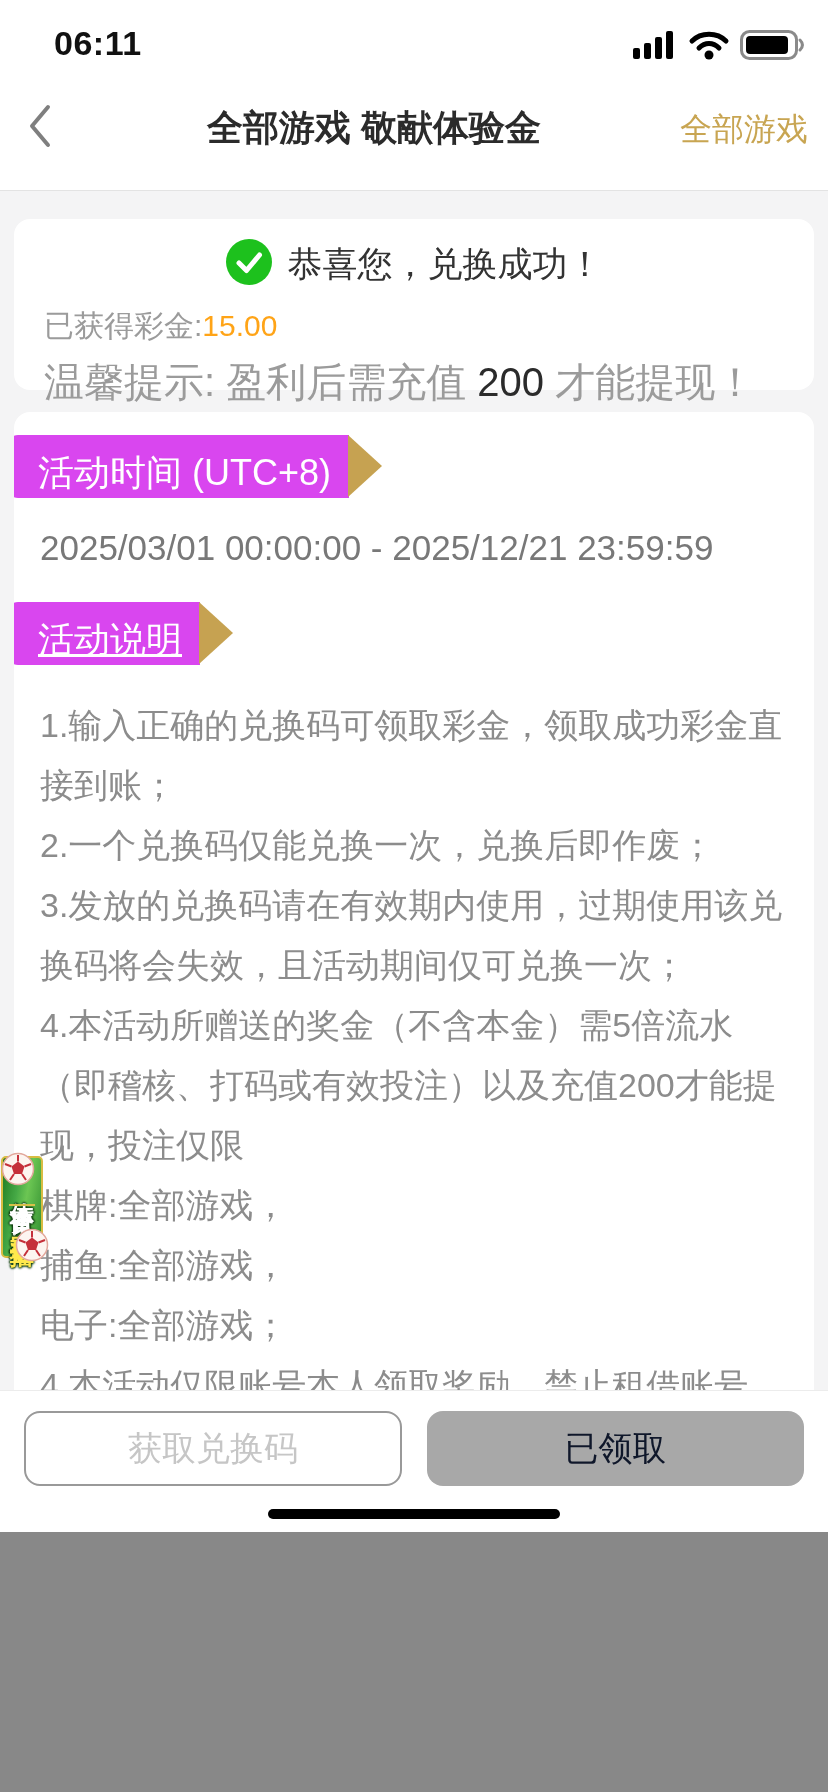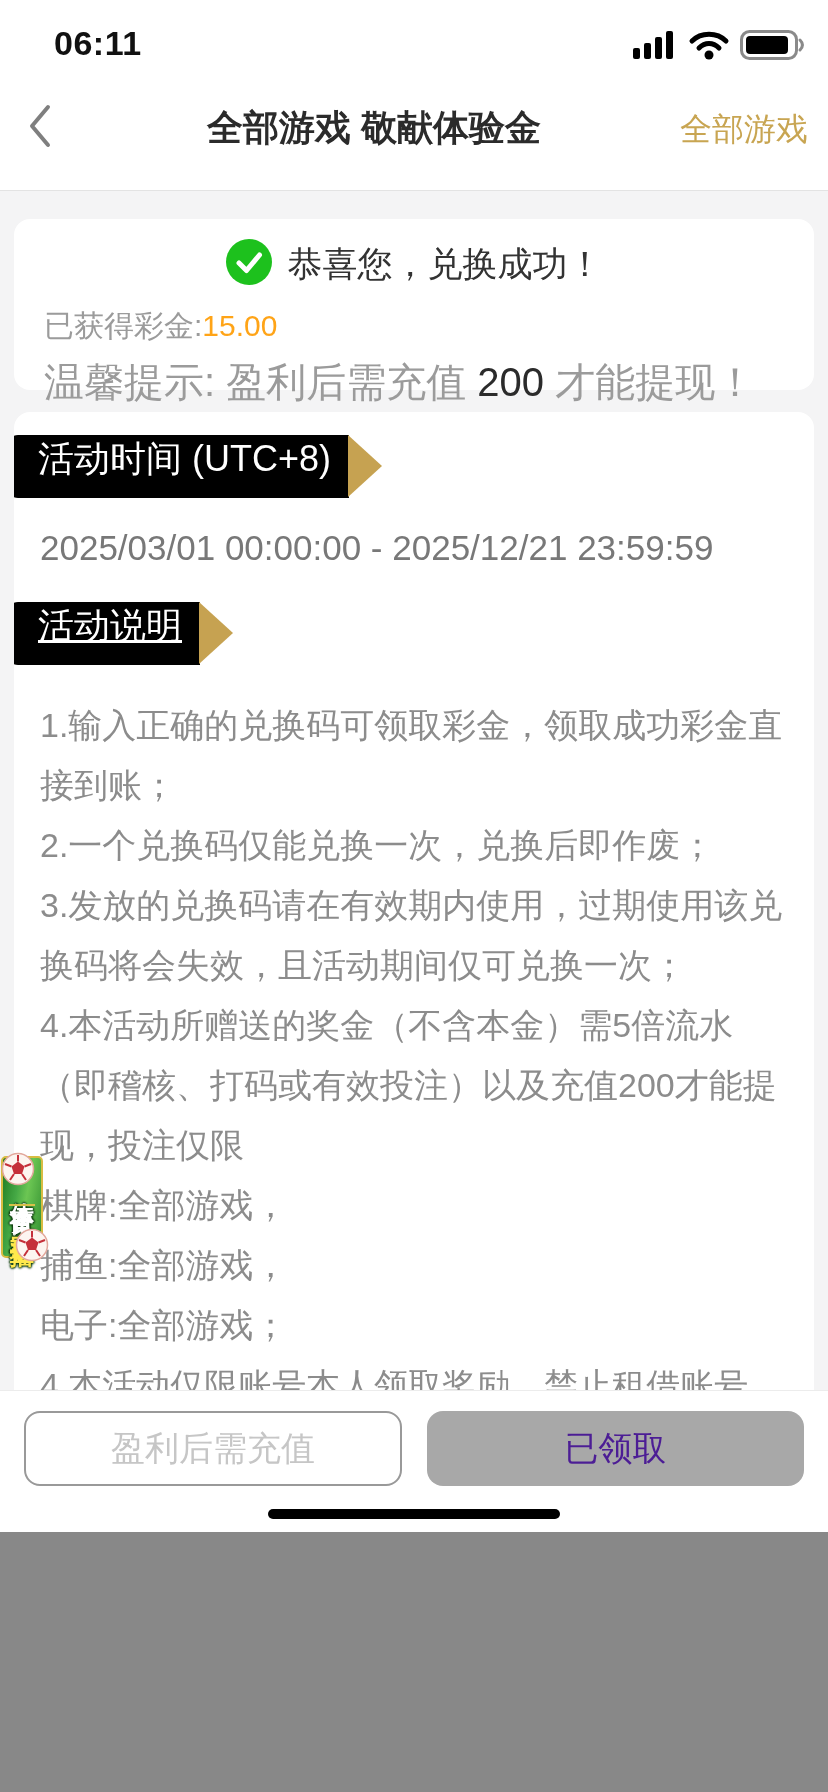--- a/index.html
+++ b/index.html
@@ -21,21 +21,21 @@
   .card1{position:absolute;left:14px;top:219px;width:800px;height:171px;background:#fff;border-radius:16px;}
   .successrow{display:flex;align-items:center;justify-content:center;margin-top:20px;gap:16px;}
   .successtext{font-size:35px;color:#333;text-align:center;}
   .bonusline{margin:17px 0 0 30px;font-size:30px;color:#9b9b9b;}
   .bonusvalue{color:#ffa417;}
   .hintline{margin:8px 0 0 30px;font-size:40px;color:#9b9b9b;}
   .hintamount{color:#2b2b2b;}
   
   .card2{position:absolute;left:14px;top:412px;width:800px;height:1250px;background:#fff;border-radius:16px;padding:0;overflow:hidden;}
   .card2-inner{padding:0 26px;}
-  .ribbon{position:relative;display:inline-flex;align-items:flex-start;height:63px;background:#000000;color:#fff;
+  .ribbon{position:relative;display:inline-flex;align-items:flex-end;height:63px;background:#d946ef;color:#fff;
           font-size:36px;border-radius:10px 0 0 10px;padding:0 18px 0 30px;margin-left:-32px;margin-top:23px;}
   .ribbon::after{content:"";position:absolute;right:-33px;top:0;width:0;height:0;
           border-top:31.5px solid transparent;border-bottom:31.5px solid transparent;border-left:34px solid #c6a251;}
   .ribbon2{margin-top:34px;text-decoration:underline;}
   .daterange{margin-top:30px;font-size:35px;color:#787878;}
   .rules{margin-top:30px;font-size:34px;line-height:60px;color:#8c8c8c;}
   .rules p{margin:0;white-space:pre-line;}
   
   .floatwidget{position:absolute;left:1px;top:1156px;width:42px;z-index:6;cursor:pointer;}
   .fw-panel{position:relative;width:38px;border:2px solid #d8bc42;border-radius:5px;
@@ -45,21 +45,21 @@
            color:#fff;text-shadow:0 1px 2px #144214,0 -1px 2px #144214,1px 0 2px #144214,-1px 0 2px #144214;}
   .fw-text.yellow{color:#ffe94c;}
   .fw-divider{width:26px;height:0;border-top:2px solid #d8c04a;margin:8px 0;}
   .fw-ball-top{position:absolute;left:-2px;top:-6px;}
   .fw-ball-bottom{position:absolute;right:-8px;bottom:-10px;}
   
   .footer{position:absolute;left:0;right:0;bottom:0;height:141px;background:#fff;border-top:1px solid #ececec;z-index:10;}
   .btn{position:absolute;top:20px;height:75px;border-radius:16px;display:flex;align-items:center;justify-content:center;
        font-size:34px;box-sizing:border-box;cursor:pointer;}
   .btn-outline{left:24px;width:378px;background:#fff;border:2px solid #999;color:#c6c6c6;}
-  .btn-filled{left:427px;width:377px;background:#a8a8a8;color:#4c1d95;border:none;}
+  .btn-filled{left:427px;width:377px;background:#a8a8a8;color:#0f172a;border:none;}
   .homebar{position:absolute;left:268px;bottom:13px;width:292px;height:10px;border-radius:5px;background:#000;}
 </style>
 </head>
 <body>
 
 <div class="screen">
 
   <div class="header">
     <div class="time">06:11</div>
     <div class="statusicons">
@@ -160,18 +160,18 @@
         <svg width="34" height="34" viewBox="0 0 34 34">
           <circle cx="17" cy="17" r="15.5" fill="#fdf5f0" stroke="#e2a79b" stroke-width="1.5"></circle>
           <polygon points="17,9.5 23.5,14.5 21,22 13,22 10.5,14.5" fill="#c5303a"></polygon>
           <path d="M17 9.5 L17 3 M23.5 14.5 L30 12 M21 22 L25 28 M13 22 L9 28 M10.5 14.5 L4 12" stroke="#c5303a" stroke-width="2" fill="none"></path>
         </svg>
       </span>
     </div>
   </div>
 
   <div class="footer">
-    <div class="btn btn-outline">盈利后需充值</div>
+    <div class="btn btn-outline">获取兑换码</div>
     <div class="btn btn-filled">已领取</div>
     <div class="homebar"></div>
   </div>
 
 </div>
 
 </body></html>

